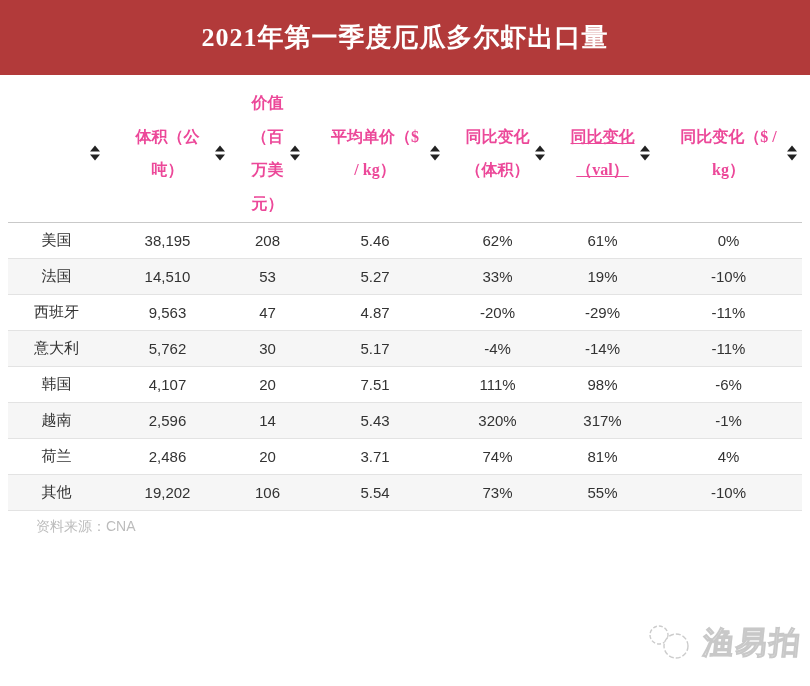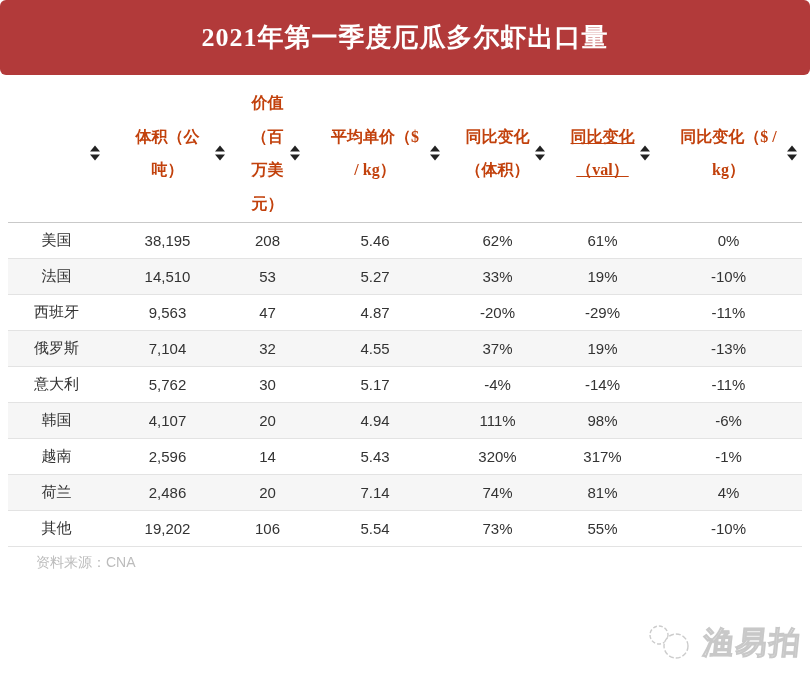--- a/index.html
+++ b/index.html
@@ -3,21 +3,21 @@
 <meta charset="utf-8">
 <style>
   * { margin: 0; padding: 0; box-sizing: border-box; }
   html, body { width: 810px; height: 686px; background: #ffffff; overflow: hidden; }
   body { font-family: "Liberation Sans", sans-serif; position: relative; }
 
   
   .banner {
     width: 810px; height: 75px;
     background: #b23a3a;
-    display: flex; align-items: center; justify-content: center; border-radius: 6px;
+    display: flex; align-items: center; justify-content: center;
   }
   .banner h1 {
     color: #ffffff;
     font-family: "Liberation Serif", "DejaVu Serif", serif;
     font-weight: bold;
     font-size: 26px;
     letter-spacing: 1px;
   }
 
   
@@ -28,21 +28,21 @@
     table-layout: fixed;
   }
   thead th {
     height: 137px;
     vertical-align: middle;
     text-align: center;
     font-family: "Liberation Serif", "DejaVu Serif", serif;
     font-weight: bold;
     font-size: 16px;
     line-height: 2.1;
-    color: #c2410c;
+    color: #ec4899;
     position: relative;
     border-bottom: 1px solid #c9c9c9;
     padding: 0 20px 0 10px;
   }
   th.col0 { width: 97px; }
   th.col1 { width: 125px; padding: 0 24px; }
   th.col2 { width: 75px;  padding: 0 14px; }
   th.col3 { width: 140px; padding: 0 22px; }
   th.col4 { width: 105px; padding: 0 18px; }
   th.col5 { width: 105px; padding: 0 18px; text-decoration: underline; }
@@ -159,60 +159,51 @@
         <tr>
           <td>西班牙</td>
           <td>9,563</td>
           <td>47</td>
           <td>4.87</td>
           <td>-20%</td>
           <td>-29%</td>
           <td>-11%</td>
         </tr>
         <tr>
-          <td>俄罗斯</td>
-          <td>7,104</td>
-          <td>32</td>
-          <td>4.55</td>
-          <td>37%</td>
-          <td>19%</td>
-          <td>-13%</td>
-        </tr>
-        <tr>
           <td>意大利</td>
           <td>5,762</td>
           <td>30</td>
           <td>5.17</td>
           <td>-4%</td>
           <td>-14%</td>
           <td>-11%</td>
         </tr>
         <tr>
           <td>韩国</td>
           <td>4,107</td>
           <td>20</td>
-          <td>4.94</td>
+          <td>7.51</td>
           <td>111%</td>
           <td>98%</td>
           <td>-6%</td>
         </tr>
         <tr>
           <td>越南</td>
           <td>2,596</td>
           <td>14</td>
           <td>5.43</td>
           <td>320%</td>
           <td>317%</td>
           <td>-1%</td>
         </tr>
         <tr>
           <td>荷兰</td>
           <td>2,486</td>
           <td>20</td>
-          <td>7.14</td>
+          <td>3.71</td>
           <td>74%</td>
           <td>81%</td>
           <td>4%</td>
         </tr>
         <tr>
           <td>其他</td>
           <td>19,202</td>
           <td>106</td>
           <td>5.54</td>
           <td>73%</td>

